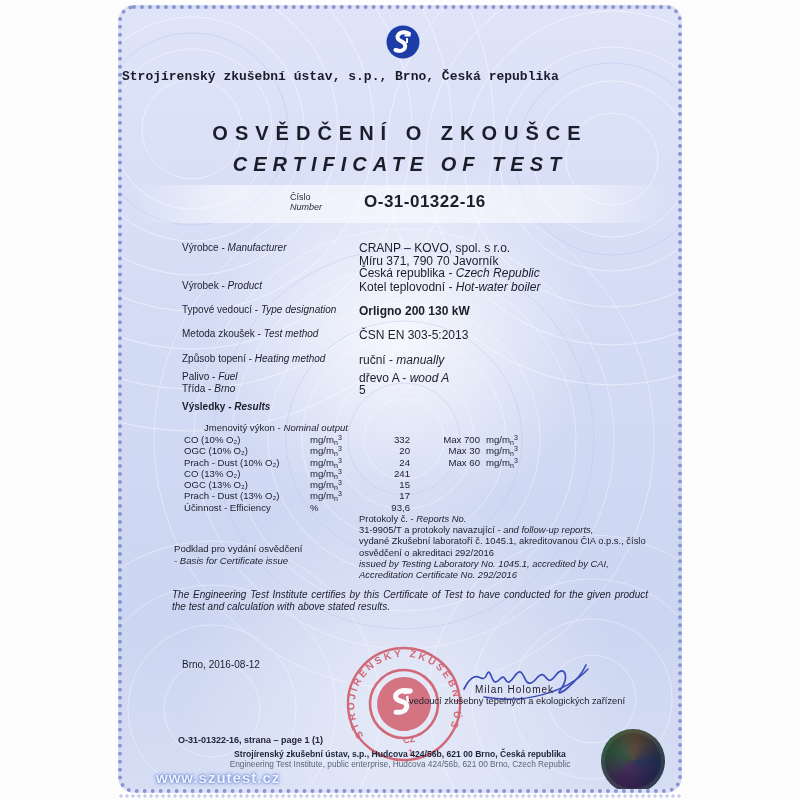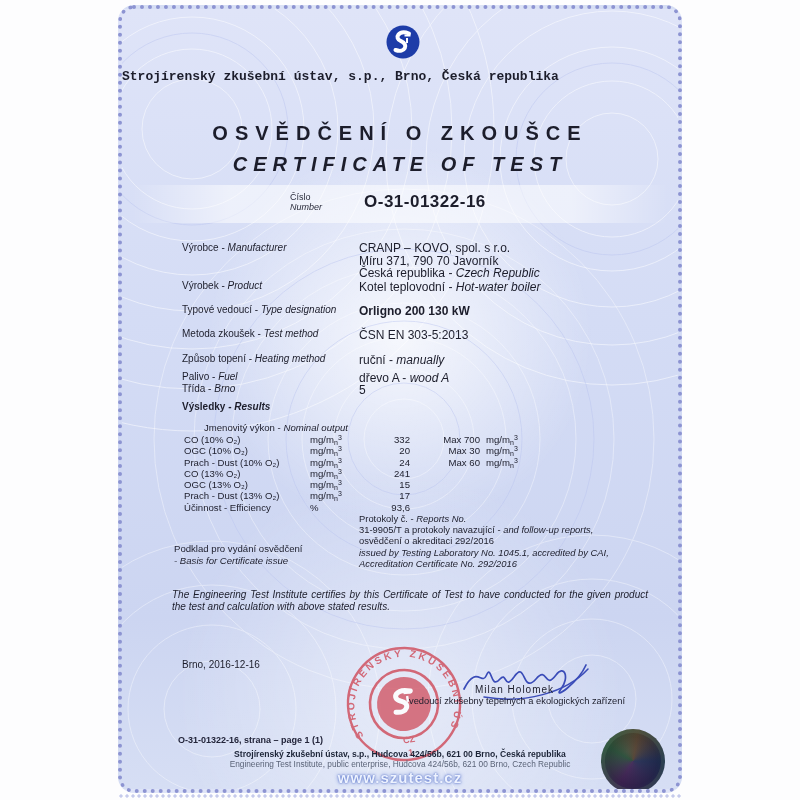--- a/index.html
+++ b/index.html
@@ -66,21 +66,21 @@
     box-shadow: inset 0 0 0 4px rgba(110,130,110,.22), inset 0 0 10px rgba(0,255,160,.12); }
 
   .pageref { position:absolute; left:56px; top:726px; font-size:9px; font-weight:bold; color:#23253a; }
   .addr1 { position:absolute; left:0; right:0; top:740px; text-align:center; font-size:8.6px; font-weight:bold; color:#1c2437; }
   .addr2 { position:absolute; left:0; right:0; top:750px; text-align:center; font-size:8.3px; color:#5b6478; }
   .stripe { position:absolute; left:34px; right:34px; top:760px; height:17px;
     background:
       repeating-linear-gradient(90deg, rgba(255,255,255,.25) 0 13px, rgba(255,255,255,0) 13px 47px),
       repeating-linear-gradient(90deg, #c2cef2 0 26px, #8aa2e4 26px 54px, #5f7ed8 54px 70px, #b1c0ee 70px 96px, #7democ 0), 
       repeating-linear-gradient(90deg, #c2cef2 0 26px, #8aa2e4 26px 54px, #5f7ed8 54px 70px, #b1c0ee 70px 96px);
-    text-align:center; }
+    }
   .stripe span { font-size:15px; font-weight:bold; line-height:17px; color:#eef3ff; letter-spacing:1px;
     text-shadow:0 0 2px #4a67c4, 0 0 4px #6d87d6; }
 
   .squig { position:absolute; left:118px; top:793px; width:564px; height:7px;
     background-image: radial-gradient(circle at 3px 3px, #c6cbec 1.3px, rgba(198,203,236,0) 2px);
     background-size:6px 6px; }
 </style>
 </head>
 <body>
 
@@ -223,35 +223,36 @@
         <span class="c-lab">Účinnost - Efficiency</span>
         <span class="c-unit"><span>%</span></span>
         <span class="c-val">93,6</span>
         <span class="c-max"></span>
       </div>
     </div>
 
     <div class="reports">
       <div><span>Protokoly č. - </span><span class="en">Reports No.</span></div>
       <div><span>31-9905/T a protokoly navazující - </span><span class="en">and follow-up reports,</span></div>
+      <div><span>vydané Zkušební laboratoří č. 1045.1, akreditovanou ČIA o.p.s., číslo</span><span class="en"></span></div>
       <div><span>osvědčení o akreditaci 292/2016</span><span class="en"></span></div>
       <div><span></span><span class="en">issued by Testing Laboratory No. 1045.1, accredited by CAI,</span></div>
       <div><span></span><span class="en">Accreditation Certificate No. 292/2016</span></div>
     </div>
 
     <div class="basis">
       <div>Podklad pro vydání osvědčení</div>
       <div class="en">- Basis for Certificate issue</div>
     </div>
 
     <div class="statement">
       <div class="en">The Engineering Test Institute certifies by this Certificate of Test to have conducted for the given product the test and calculation with above stated results.</div>
     </div>
 
-    <div class="date">Brno, 2016-12-16</div>
+    <div class="date">Brno, 2016-08-12</div>
 
     <svg class="stamp" width="124" height="124" viewBox="0 0 124 124">
       <circle cx="62" cy="62" r="56" fill="none" stroke="#cf4d5c" stroke-width="2.4"></circle>
       <circle cx="62" cy="62" r="34" fill="none" stroke="#cf4d5c" stroke-width="2.6"></circle>
       <defs>
           <path id="stampArc" d="M 20,92 A 50,50 0 1 1 104,92" fill="none"></path>
         </defs>
       <text font-size="10" font-weight="bold" fill="#cf4d5c" letter-spacing="2.6">
         <textPath href="#stampArc" startOffset="2%">STROJÍRENSKÝ ZKUŠEBNÍ ÚSTAV</textPath>
       </text>

